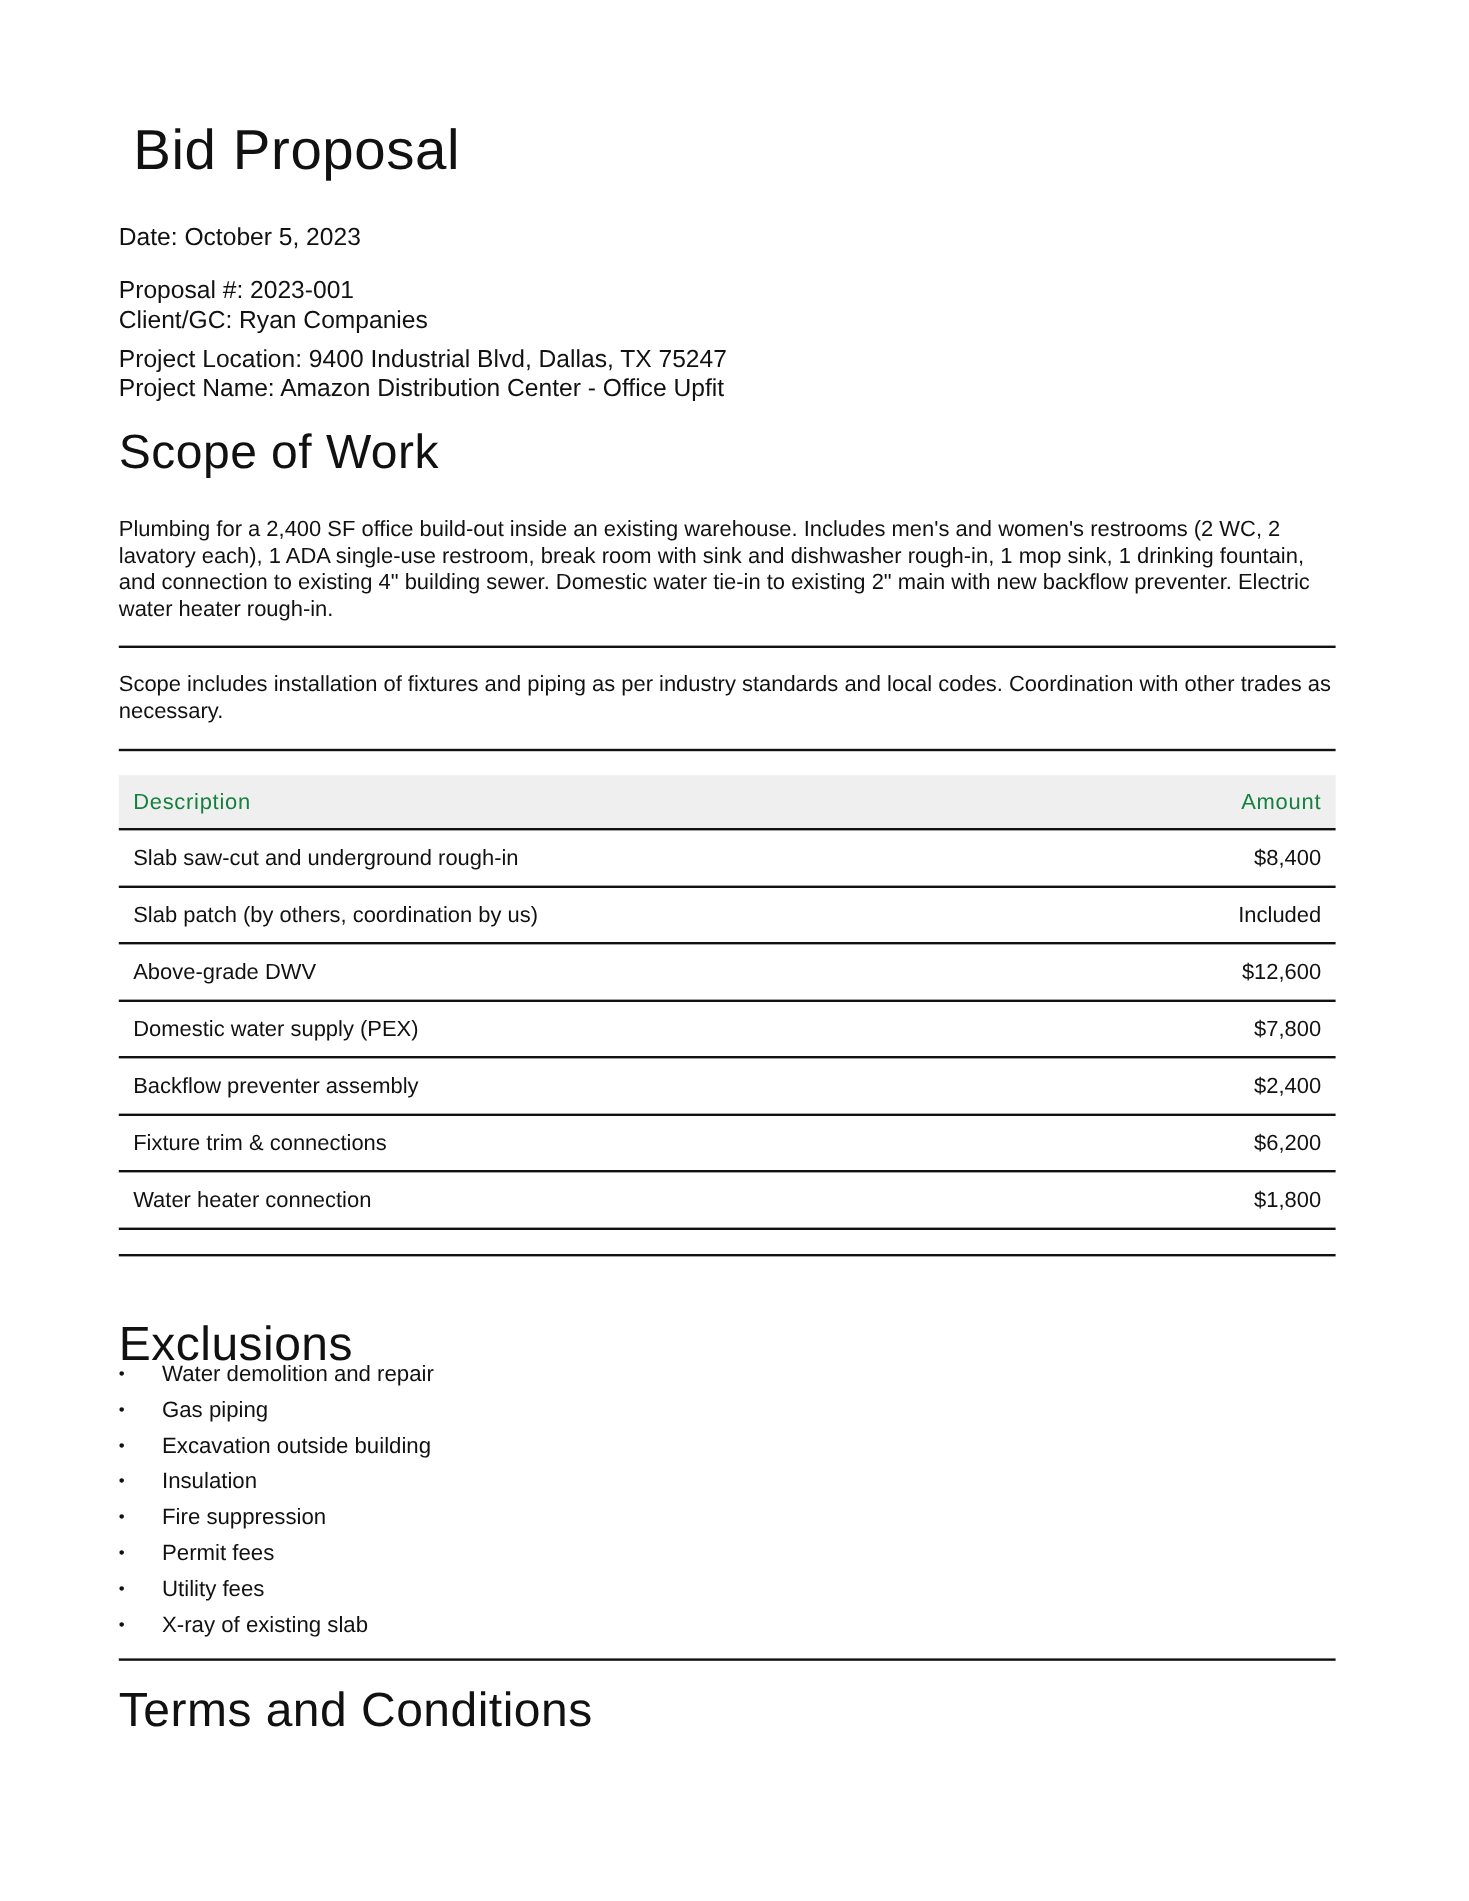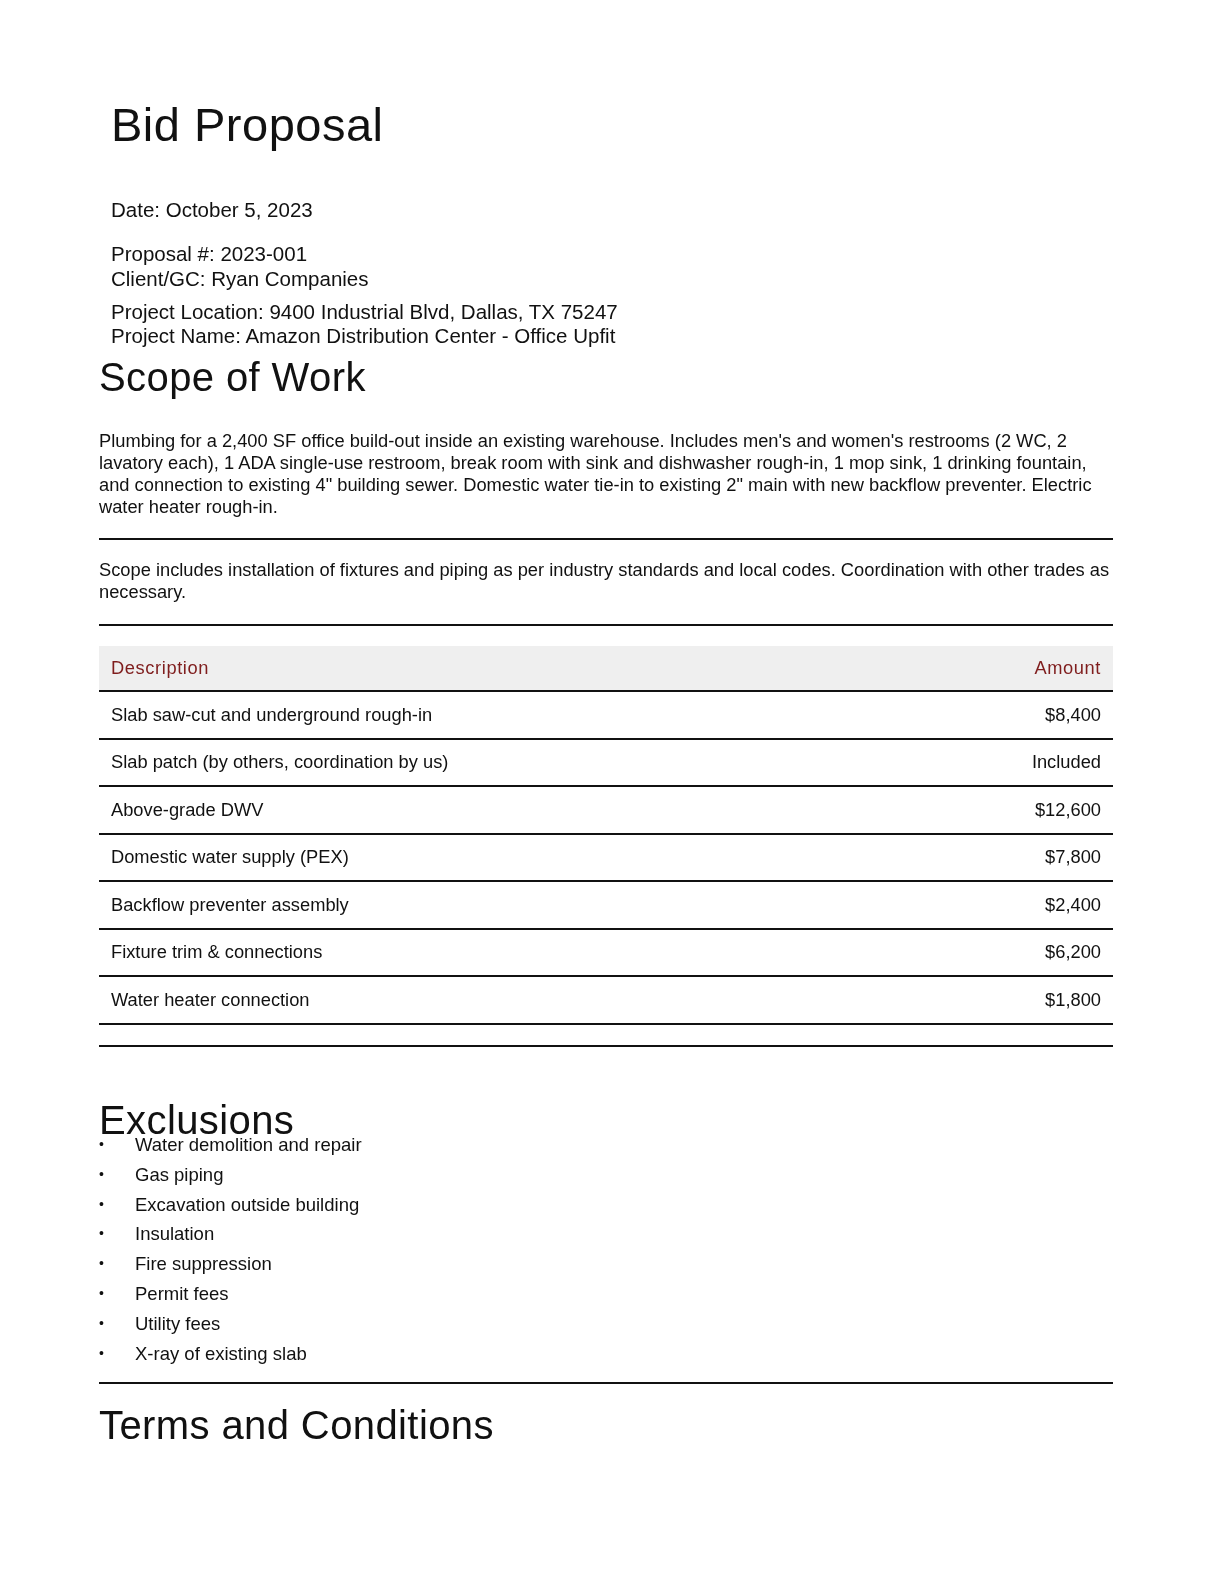--- a/index.html
+++ b/index.html
@@ -30,21 +30,21 @@
       font-weight: normal;
       letter-spacing: 0.5px;
       line-height: 56px;
       white-space: nowrap;
     }
     .meta {
       position: absolute;
       left: 0;
       font-size: 20.5px;
       line-height: 24.5px;
-      margin: 12px;
+      margin: 0;
       white-space: nowrap;
     }
     .meta-date { top: 186px; }
     .meta-proposal { top: 230px; }
     .meta-client { top: 255px; }
     .meta-location { top: 288px; }
     .meta-name { top: 312px; }
 
     .h2 {
       position: absolute;
@@ -93,21 +93,21 @@
     .table th, .table td {
       padding: 0 12px;
       font-size: 18.3px;
       font-weight: normal;
       height: 45.5px;
       border-bottom: 2px solid #111111;
       vertical-align: middle;
     }
     .table th {
       background: #efefef;
-      color: #7f1d1d;
+      color: #15803d;
       letter-spacing: 0.6px;
       text-align: left;
       height: 44px;
     }
     .table th.amount, .table td.amount {
       text-align: right;
     }
 
     .exclusions {
       position: absolute;

